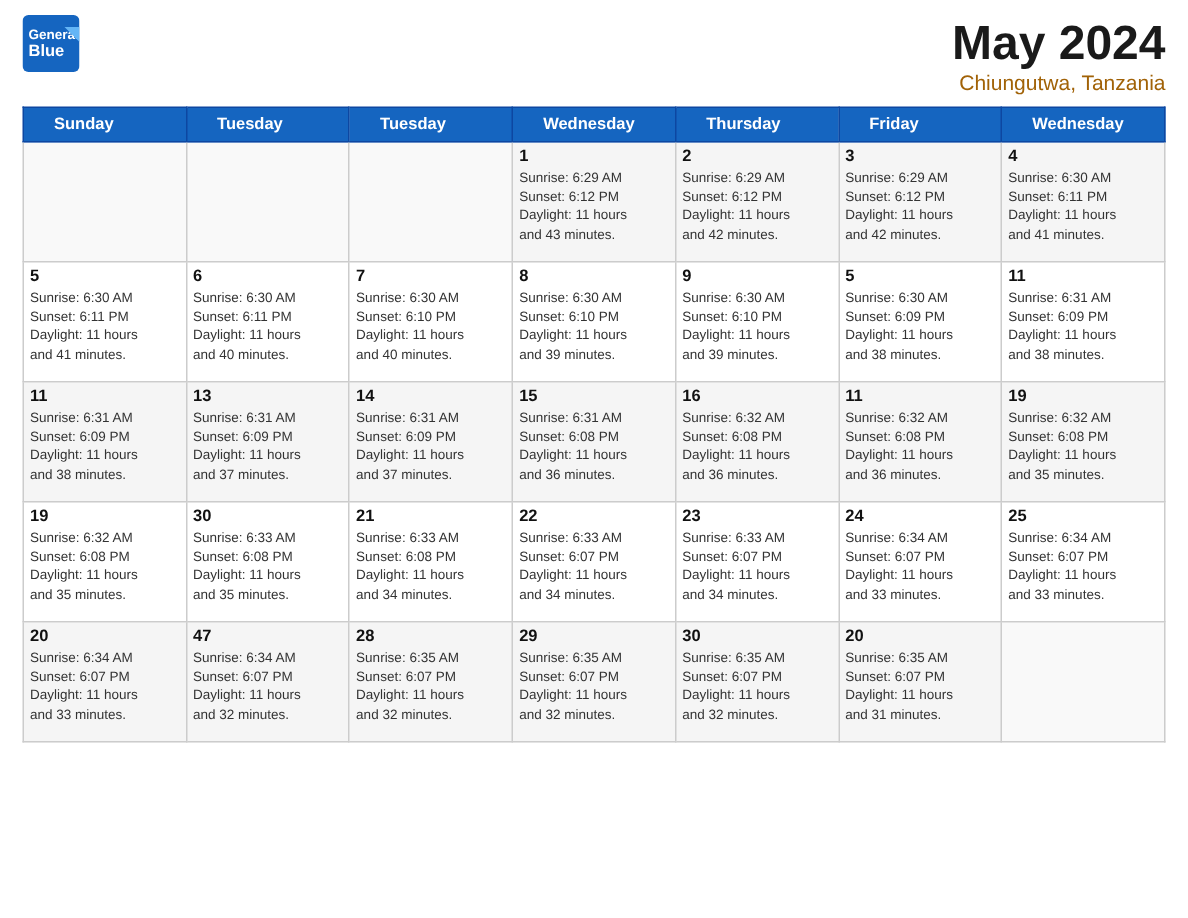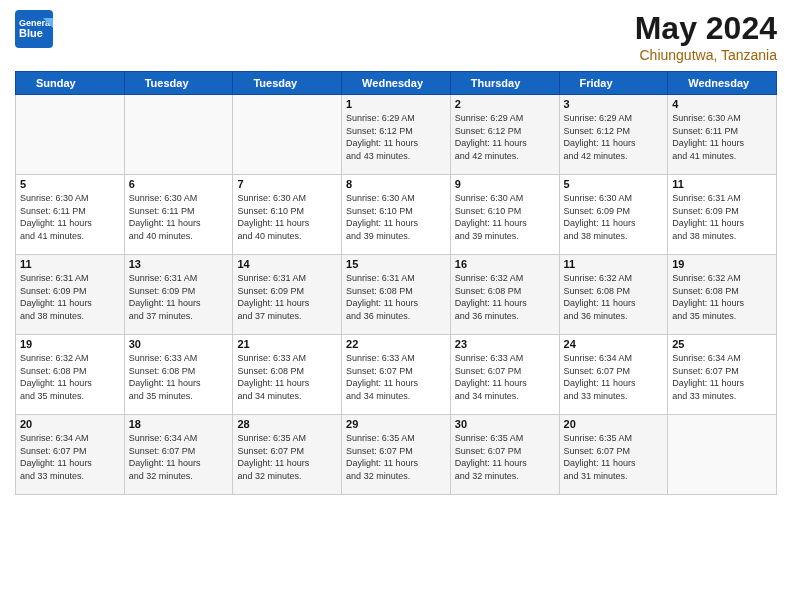--- a/index.html
+++ b/index.html
@@ -306,21 +306,21 @@
         </tr>
         <tr>
           <td>
             <div class="day-number">20</div>
             <div class="day-detail" style="white-space: pre-line;">Sunrise: 6:34 AM
 Sunset: 6:07 PM
 Daylight: 11 hours
 and 33 minutes.</div>
           </td>
           <td>
-            <div class="day-number">18</div>
+            <div class="day-number">47</div>
             <div class="day-detail" style="white-space: pre-line;">Sunrise: 6:34 AM
 Sunset: 6:07 PM
 Daylight: 11 hours
 and 32 minutes.</div>
           </td>
           <td>
             <div class="day-number">28</div>
             <div class="day-detail" style="white-space: pre-line;">Sunrise: 6:35 AM
 Sunset: 6:07 PM
 Daylight: 11 hours

